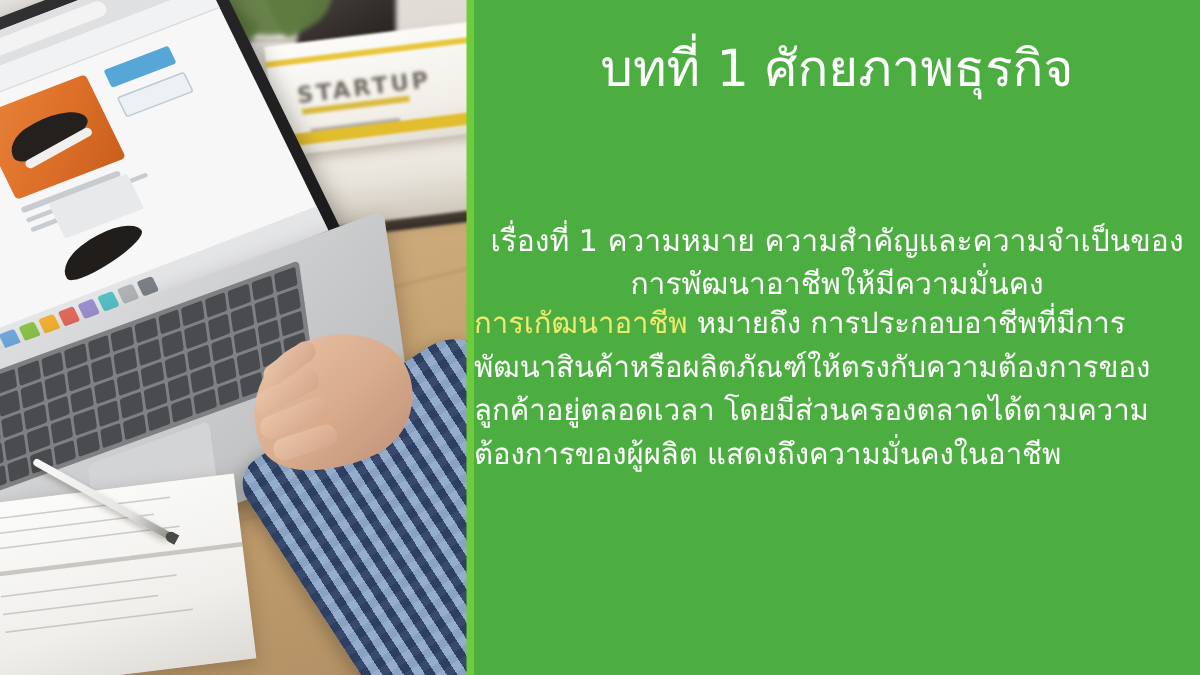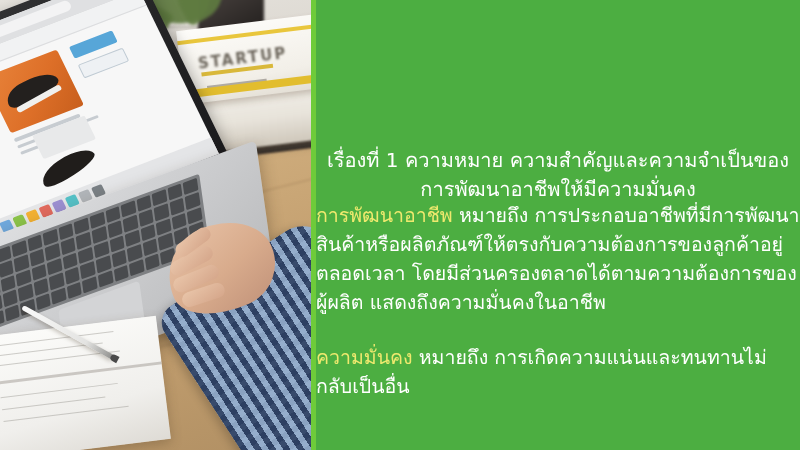--- a/index.html
+++ b/index.html
@@ -560,25 +560,23 @@
     </div>
     <div class="pen">
       <div class="pen-tip"></div>
     </div>
   </div>
 
   <div class="divider"></div>
 
   <div class="content">
 
+    <div class="slide-title">บทที่ 1 ศักยภาพธุรกิจ</div>
 
     <div class="subtitle">เรื่องที่ 1 ความหมาย ความสำคัญและความจำเป็นของการพัฒนาอาชีพให้มีความมั่นคง</div>
 
     <p id="para-1" class="body-block">
-      <span class="hl">การพัฒนาอาชีพ</span><span> หมายถึง การประกอบอาชีพที่มีการพัฒนาสินค้าหรือผลิตภัณฑ์ให้ตรงกับความต้องการของลูกค้าอยู่ตลอดเวลา โดยมีส่วนครองตลาดได้ตามความต้องการของผู้ผลิต แสดงถึงความมั่นคงในอาชีพ</span>
+      <span class="hl">การเกัฒนาอาชีพ</span><span> หมายถึง การประกอบอาชีพที่มีการพัฒนาสินค้าหรือผลิตภัณฑ์ให้ตรงกับความต้องการของลูกค้าอยู่ตลอดเวลา โดยมีส่วนครองตลาดได้ตามความต้องการของผู้ผลิต แสดงถึงความมั่นคงในอาชีพ</span>
     </p>
 
-    <p id="para-2" class="body-block">
-      <span class="hl">ความมั่นคง</span><span> หมายถึง การเกิดความแน่นและทนทานไม่กลับเป็นอื่น</span>
-    </p>
 
   </div>
 </div>
 
 </body></html>

